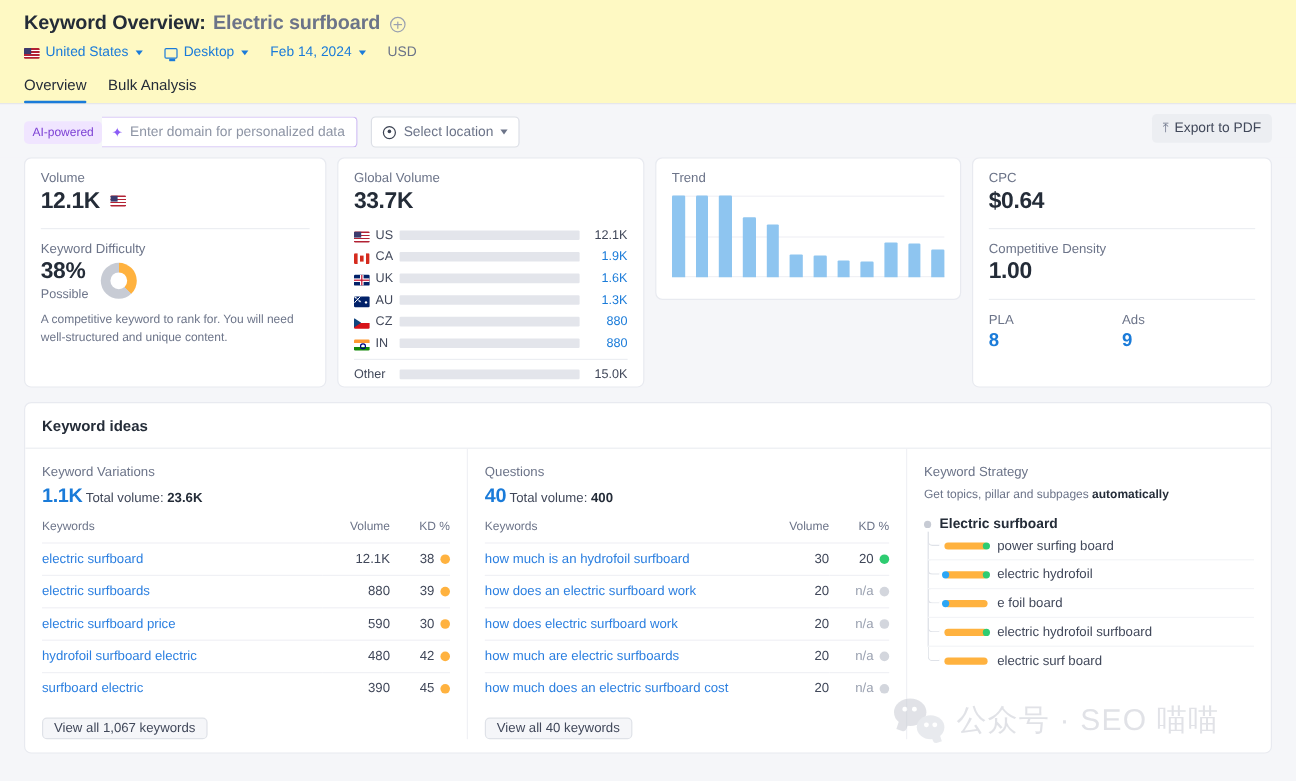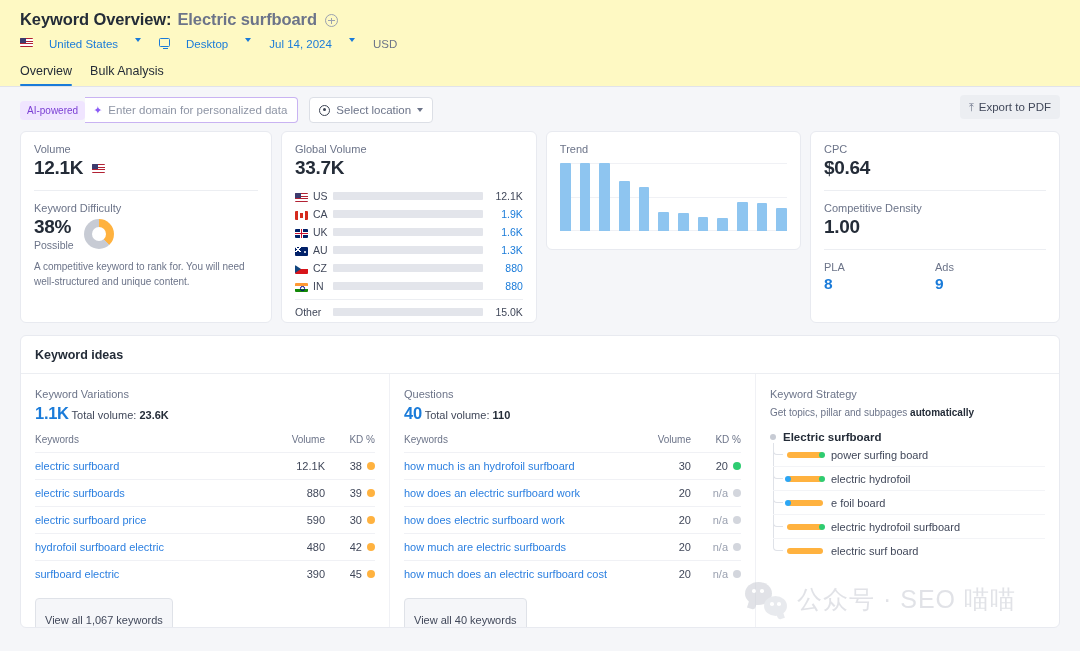--- a/index.html
+++ b/index.html
@@ -21,21 +21,21 @@
     width: 13px; height: 13px; border: 1.3px solid #9aa1b0; border-radius: 50%;
     position: relative; display: inline-block; margin-left: 2px; top: 1px;
   }
   .plus-circle:before, .plus-circle:after {
     content: ""; position: absolute; background: #9aa1b0;
   }
   .plus-circle:before { left: 2.6px; top: 5.1px; width: 6.4px; height: 1.2px; }
   .plus-circle:after  { top: 2.6px; left: 5.1px; height: 6.4px; width: 1.2px; }
 
   .filters { display: flex; align-items: center; gap: 18px; margin-top: 9px; }
-  .filter { display: flex; align-items: flex-start; gap: 16px; font-size: 11.5px; color: #1a7bd9; cursor: pointer; }
+  .filter { display: flex; align-items: center; gap: 5px; font-size: 11.5px; color: #1a7bd9; cursor: pointer; }
   .filter .lbl { color: #1a7bd9; }
   .chev { width: 0; height: 0; border-left: 3.6px solid transparent; border-right: 3.6px solid transparent; border-top: 4.2px solid #1a7bd9; margin-left: 1px; }
   .currency { font-size: 11.5px; color: #6c7489; }
 
   .flag { display: inline-block; width: 13px; height: 9px; border-radius: 1px; overflow: hidden; position: relative; vertical-align: middle; }
   .flag-us { background: linear-gradient(#b22234 0 14%, #fff 14% 28%, #b22234 28% 42%, #fff 42% 56%, #b22234 56% 70%, #fff 70% 84%, #b22234 84% 100%); }
   .flag-us:after { content:""; position:absolute; left:0; top:0; width:6px; height:5px; background:#3c3b6e; }
   .flag-ca { background:#fff; }
   .flag-ca:before, .flag-ca:after { content:""; position:absolute; top:0; width:3.4px; height:100%; background:#d52b1e; }
   .flag-ca:before { left:0; } .flag-ca:after { right:0; }
@@ -159,21 +159,21 @@
   td.kw a { color: #2b7fe0; text-decoration: none; cursor: pointer; }
   td.vol { text-align: right; color: #41485a; width: 56px; }
   td.kd { text-align: right; width: 50px; color: #41485a; }
   .kd-cell { display: inline-flex; align-items: center; gap: 5px; justify-content: flex-end; }
   .kd-dot { width: 8px; height: 8px; border-radius: 50%; display: inline-block; }
   .na { color: #9aa1b0; text-align: right; }
 
   .viewall {
     display: inline-block; margin-top: 11px;
     background: #f5f6f9; border: 1px solid #dfe2e8; border-radius: 4px;
-    font-size: 11px; color: #41485a; padding: 15px 9px; cursor: pointer;
+    font-size: 11px; color: #41485a; padding: 2px 9px; cursor: pointer;
   }
 
   .ks-sub { font-size: 10px; color: #6c7489; margin-top: 7px; }
   .ks-sub b { color: #242c38; }
   .ks-root { display: flex; align-items: center; gap: 7px; margin-top: 13px; font-size: 11.5px; font-weight: bold; }
   .ks-root-dot { width: 6px; height: 6px; background: #c7cbd4; border-radius: 50%; }
   .ks-tree { position: relative; margin-left: 3px; }
   .ks-vline { position: absolute; left: 0; top: 0; bottom: 24px; width: 1px; background: #dfe2e8; }
   .ks-item { display: flex; align-items: center; height: 24px; position: relative; padding-left: 14px; border-bottom: 1px solid #f3f4f7; }
   .ks-item:last-child { border-bottom: none; }
@@ -210,21 +210,21 @@
         <span class="flag flag-us"></span>
         <span class="lbl">United States</span>
         <span class="chev"></span>
       </div>
       <div class="filter">
         <span class="monitor-icon"></span>
         <span class="lbl">Desktop</span>
         <span class="chev"></span>
       </div>
       <div class="filter">
-        <span class="lbl">Jul 14, 2024</span>
+        <span class="lbl">Feb 14, 2024</span>
         <span class="chev"></span>
       </div>
       <div class="currency">USD</div>
     </div>
 
     <div class="tabs">
       <div class="tab active">
         <span>Overview</span>
       </div>
       <div class="tab inactive">
@@ -451,21 +451,21 @@
             </tbody>
         </table>
         <div class="viewall">View all 1,067 keywords</div>
       </div>
 
       <div class="col col-q">
         <div class="col-head">Questions</div>
         <div class="col-total">
           <b class="num">40</b>
           <span class="tv">Total volume:</span>
-          <span class="tvb">110</span>
+          <span class="tvb">400</span>
         </div>
         <table>
           <thead>
               <tr>
             <th>Keywords</th>
             <th class="r">Volume</th>
             <th class="r">KD %</th>
           </tr>
             </thead>
           <tbody id="q-body">

